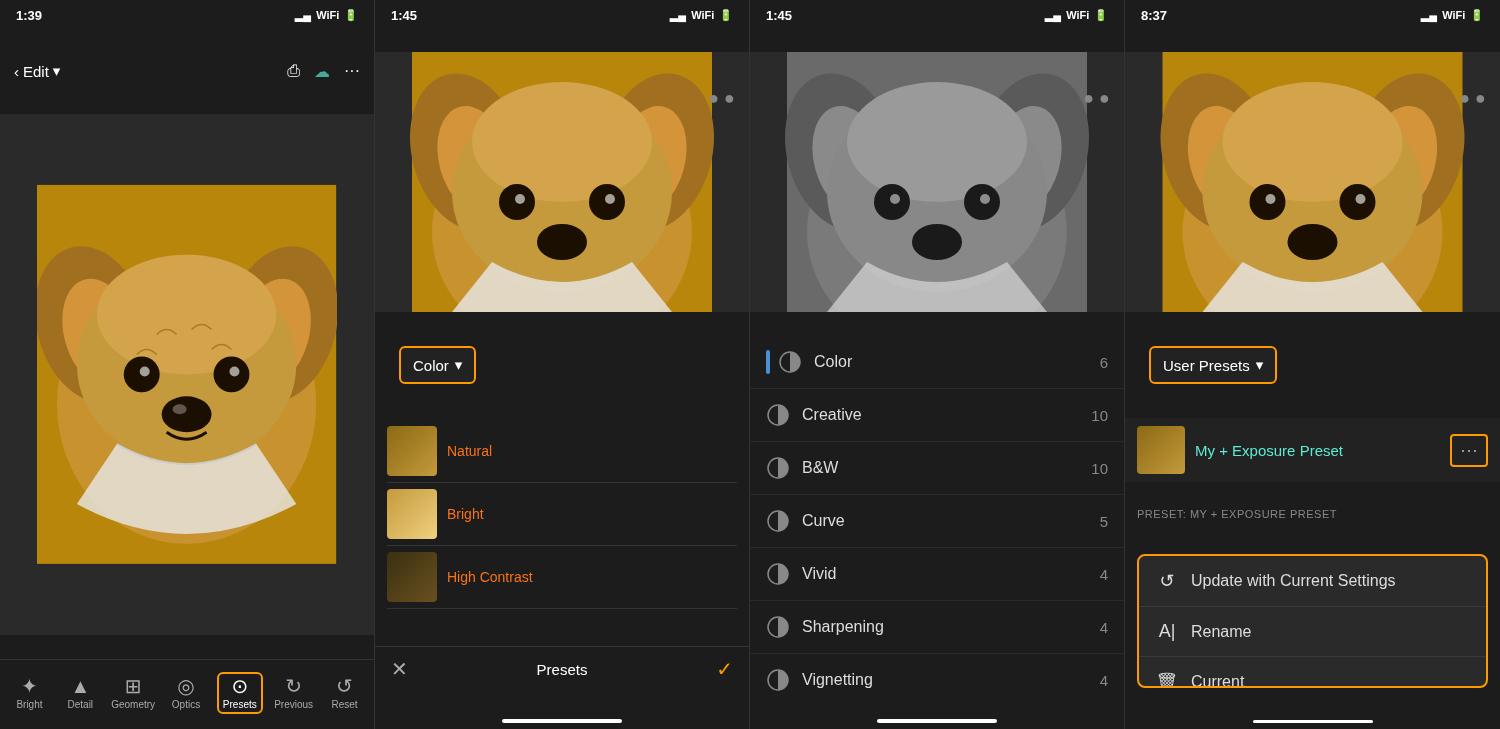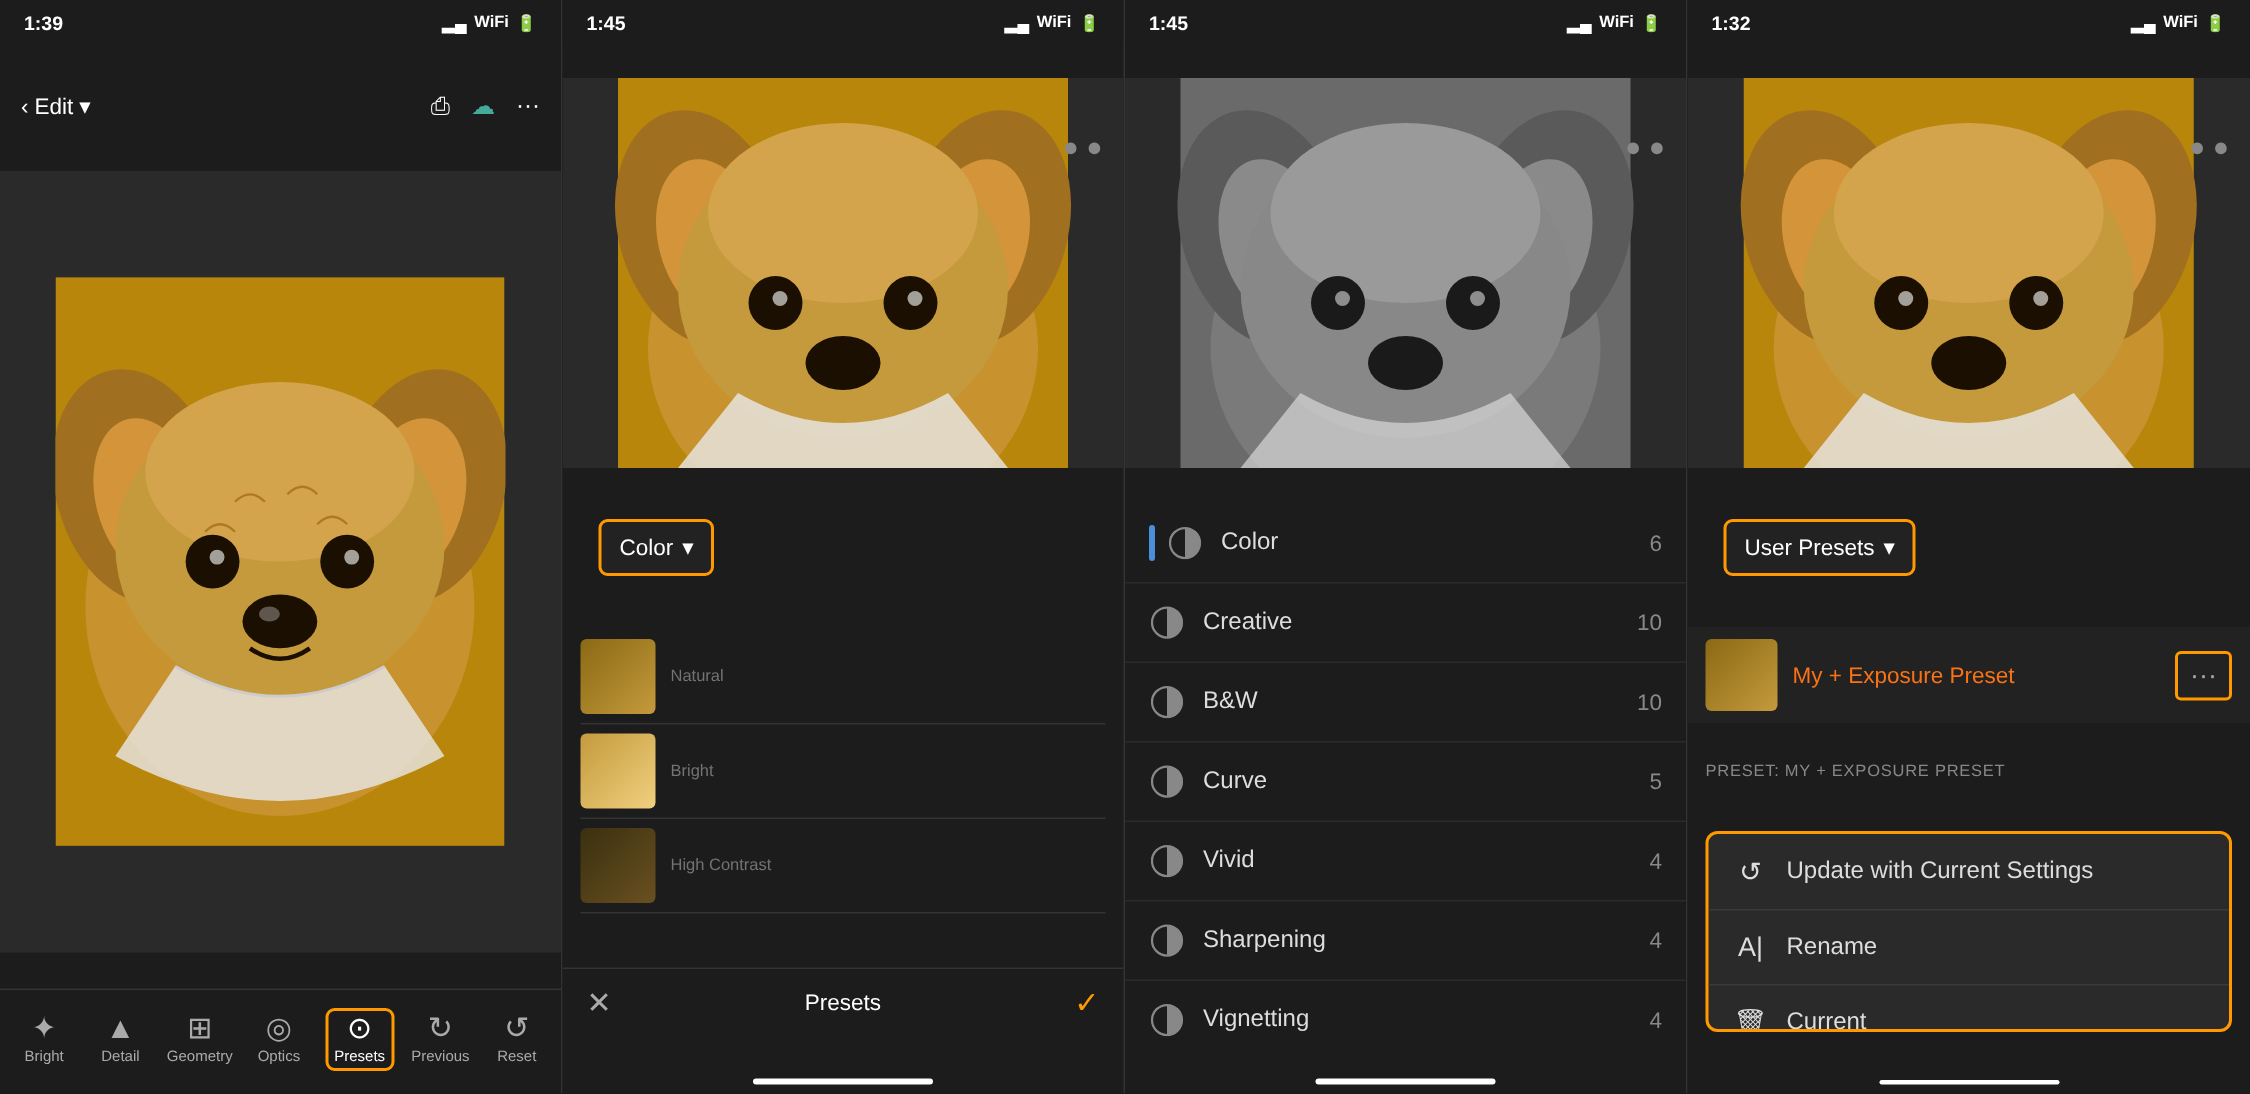--- a/index.html
+++ b/index.html
@@ -146,22 +146,22 @@
     .preset-thumb {
       width: 50px;
       height: 50px;
       border-radius: 4px;
       background: linear-gradient(135deg, #8B6914, #c49a3c);
       flex-shrink: 0;
     }
     .preset-thumb.dark { background: linear-gradient(135deg, #3a3010, #6a5020); }
     .preset-thumb.bright { background: linear-gradient(135deg, #c49a3c, #f0d080); }
     .preset-name {
-      color: #737373;
-      font-size: 11px;
+      color: #f97316;
+      font-size: 14px;
     }
 
     .preset-footer {
       display: flex;
       align-items: center;
       justify-content: space-between;
       padding: 10px 16px;
       border-top: 1px solid #333;
     }
     .footer-check { color: #f90; font-size: 20px; }
@@ -238,21 +238,21 @@
       background: #222;
     }
     .user-preset-thumb {
       width: 48px;
       height: 48px;
       border-radius: 4px;
       background: linear-gradient(135deg, #8B6914, #c49a3c);
       flex-shrink: 0;
     }
     .user-preset-name {
-      color: #f97316;
+      color: #5eead4;
       font-size: 15px;
       flex: 1;
     }
     .three-dots-btn {
       color: #aaa;
       font-size: 18px;
       padding: 4px 8px;
       border: 2px solid #f90;
       border-radius: 4px;
       cursor: pointer;
@@ -634,21 +634,21 @@
   <div class="home-indicator"></div>
 
   <div class="arrow-wrapper">
     <span class="orange-arrow">➤</span>
   </div>
 </div>
 
 <div class="phone-panel panel-4 panel-relative">
 
   <div class="status-bar">
-    <span>1:32</span>
+    <span>8:37</span>
     <div class="status-icons">
       <span>▂▄</span>
       <span>WiFi</span>
       <span>🔋</span>
     </div>
   </div>
 
   <div class="photo-area" style="height:260px; flex:none;">
     <span class="top-dots">● ●</span>
     <svg width="100%" height="100%" viewBox="0 0 300 260" xmlns="http://www.w3.org/2000/svg">

